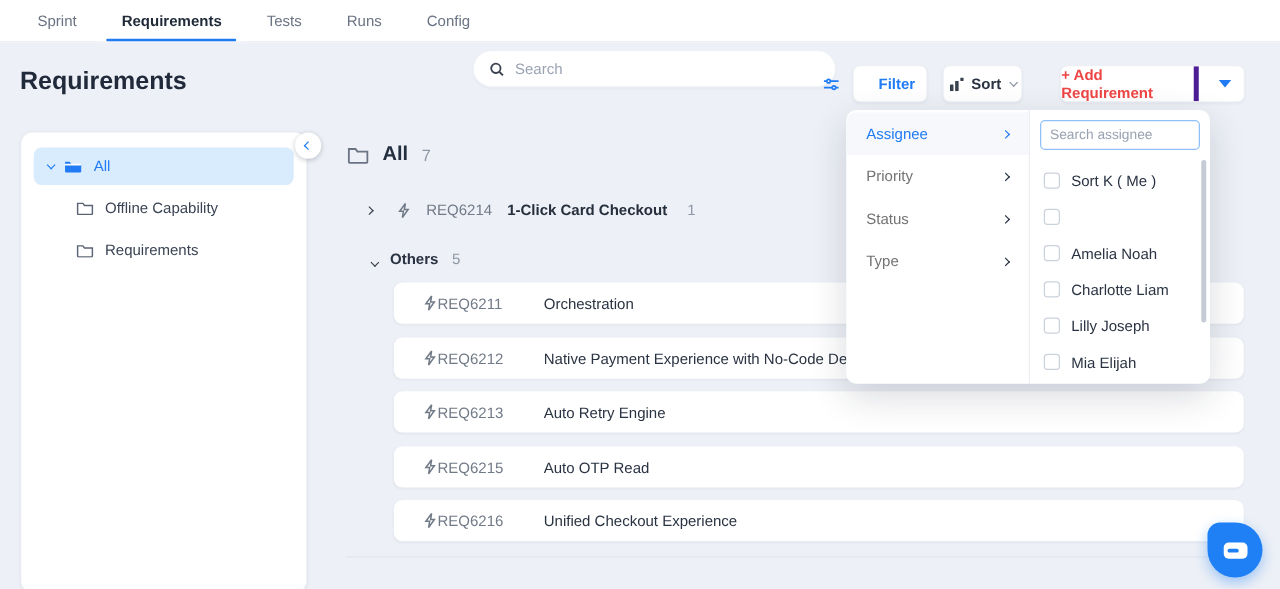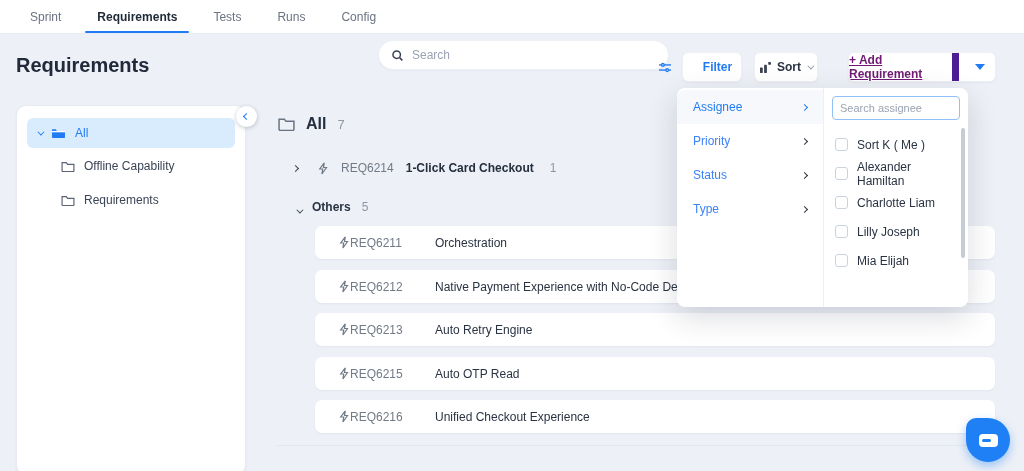--- a/index.html
+++ b/index.html
@@ -50,21 +50,21 @@
     border:1px solid #eef0f4; border-radius:6px;
     box-shadow:0 1px 2px rgba(23,34,59,.05);
     display:flex; align-items:center; justify-content:center;
     font-size:12px; cursor:pointer; gap:6px;
   }
   .btn-filter { left:682px; width:60px; color:#217bf4; font-weight:bold;gap:32px; }
   .btn-sort  { left:754px; width:64px; color:#2a3342; font-weight:bold; }
   .btn-add-group { left:848px; width:148px; padding:0; overflow:hidden; }
   .btn-add-main {
     flex:1; height:100%; display:flex; align-items:center; justify-content:center;
-    color:#701a75; font-weight:bold; border-right:7px solid #4c1d95;text-decoration:underline;
+    color:#ef4444; font-weight:bold; border-right:4px solid #4c1d95;
   }
   .btn-add-caret {
     width:30px; height:100%; display:flex; align-items:center; justify-content:center;
   }
   .tri-down {
     width:0; height:0; border-left:5px solid transparent; border-right:5px solid transparent;
     border-top:6px solid #217bf4;
   }
   
   .chev {
@@ -135,21 +135,21 @@
   
   .filter-pop {
     position:absolute; left:677px; top:88px; width:291px; height:219px;
     background:#fff; border-radius:8px;
     box-shadow:0 10px 30px rgba(23,34,59,.16);
     display:flex; z-index:10;
   }
   .filter-menu { width:146px; padding-top:2px; }
   .filter-menu .fitem {
     height:34px; display:flex; align-items:center; justify-content:space-between;
-    padding:0 16px; font-size:12px; color:#3b82f6; cursor:pointer;
+    padding:0 16px; font-size:12px; color:#737373; cursor:pointer;
   }
   .filter-menu .fitem.active { color:#217bf4; background:#f6f8fb; border-radius:8px 0 0 0; }
   .assignee-panel {
     width:145px; border-left:1px solid #edeff4; padding:8px; position:relative;
   }
   .assignee-search {
     width:128px; height:24px; border:1px solid #8fc0f8; border-radius:4px;
     font-size:11px; padding:0 7px; outline:none; color:#24303e;
     font-family:"Liberation Sans", sans-serif;
   }
@@ -364,21 +364,24 @@
   </div>
   <div class="assignee-panel">
     <input class="assignee-search" placeholder="Search assignee" style="">
     <div class="assignee-list">
       <div class="opt-row">
         <span class="checkbox"></span>
         <span>Sort K ( Me )</span>
       </div>
       <div class="opt-row">
         <span class="checkbox"></span>
-        <span>Alexander Hamiltan</span>
+      </div>
+      <div class="opt-row">
+        <span class="checkbox"></span>
+        <span>Amelia Noah</span>
       </div>
       <div class="opt-row">
         <span class="checkbox"></span>
         <span>Charlotte Liam</span>
       </div>
       <div class="opt-row">
         <span class="checkbox"></span>
         <span>Lilly Joseph</span>
       </div>
       <div class="opt-row">

